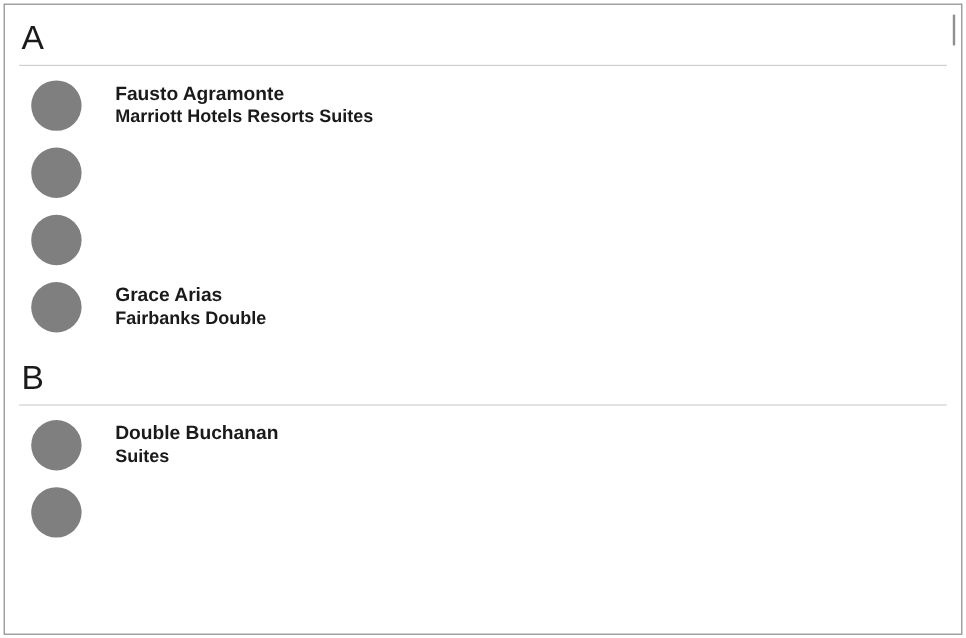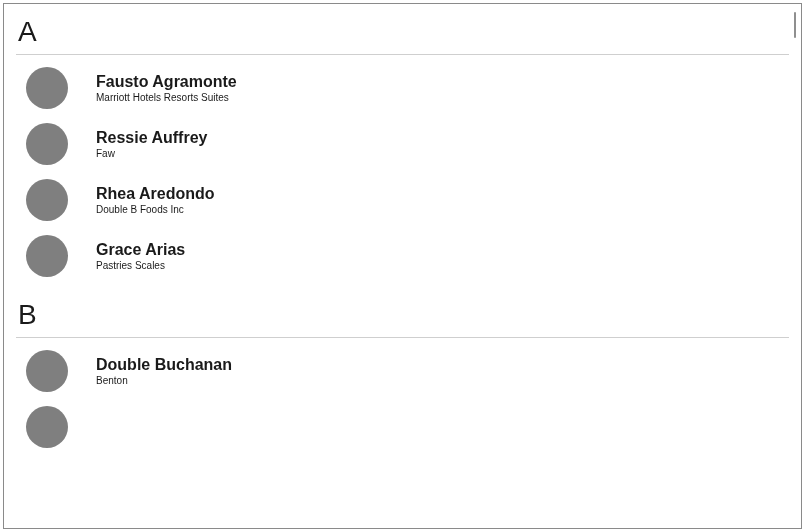--- a/index.html
+++ b/index.html
@@ -66,22 +66,22 @@
     display: flex;
     flex-direction: column;
     line-height: 1.25;
   }
   .name {
     font-size: 16px;
     font-weight: 700;
     color: #1a1a1a;
   }
   .company {
-    font-size: 10px;
-    font-weight: 400;
+    font-size: 15px;
+    font-weight: 700;
     color: #1a1a1a;
   }
   .gap {
     height: 6px;
   }
 </style>
 </head>
 <body>
 
 <div class="frame">
@@ -94,51 +94,43 @@
       <div class="avatar"></div>
       <div class="text-col">
         <span class="name">Fausto Agramonte</span>
         <span class="company">Marriott Hotels Resorts Suites</span>
       </div>
     </div>
     <div class="gap"></div>
 
     <div class="item">
       <div class="avatar"></div>
-      <div class="text-col">
-        <span class="name">Ressie Auffrey</span>
-        <span class="company">Faw</span>
-      </div>
     </div>
     <div class="gap"></div>
 
     <div class="item">
       <div class="avatar"></div>
-      <div class="text-col">
-        <span class="name">Rhea Aredondo</span>
-        <span class="company">Double B Foods Inc</span>
-      </div>
     </div>
     <div class="gap"></div>
 
     <div class="item">
       <div class="avatar"></div>
       <div class="text-col">
         <span class="name">Grace Arias</span>
-        <span class="company">Pastries Scales</span>
+        <span class="company">Fairbanks Double</span>
       </div>
     </div>
 
     <div class="group-header second">B</div>
 
     <div class="item">
       <div class="avatar"></div>
       <div class="text-col">
         <span class="name">Double Buchanan</span>
-        <span class="company">Benton</span>
+        <span class="company">Suites</span>
       </div>
     </div>
     <div class="gap"></div>
 
     <div class="item">
       <div class="avatar"></div>
     </div>
 
   </div>
 </div>

